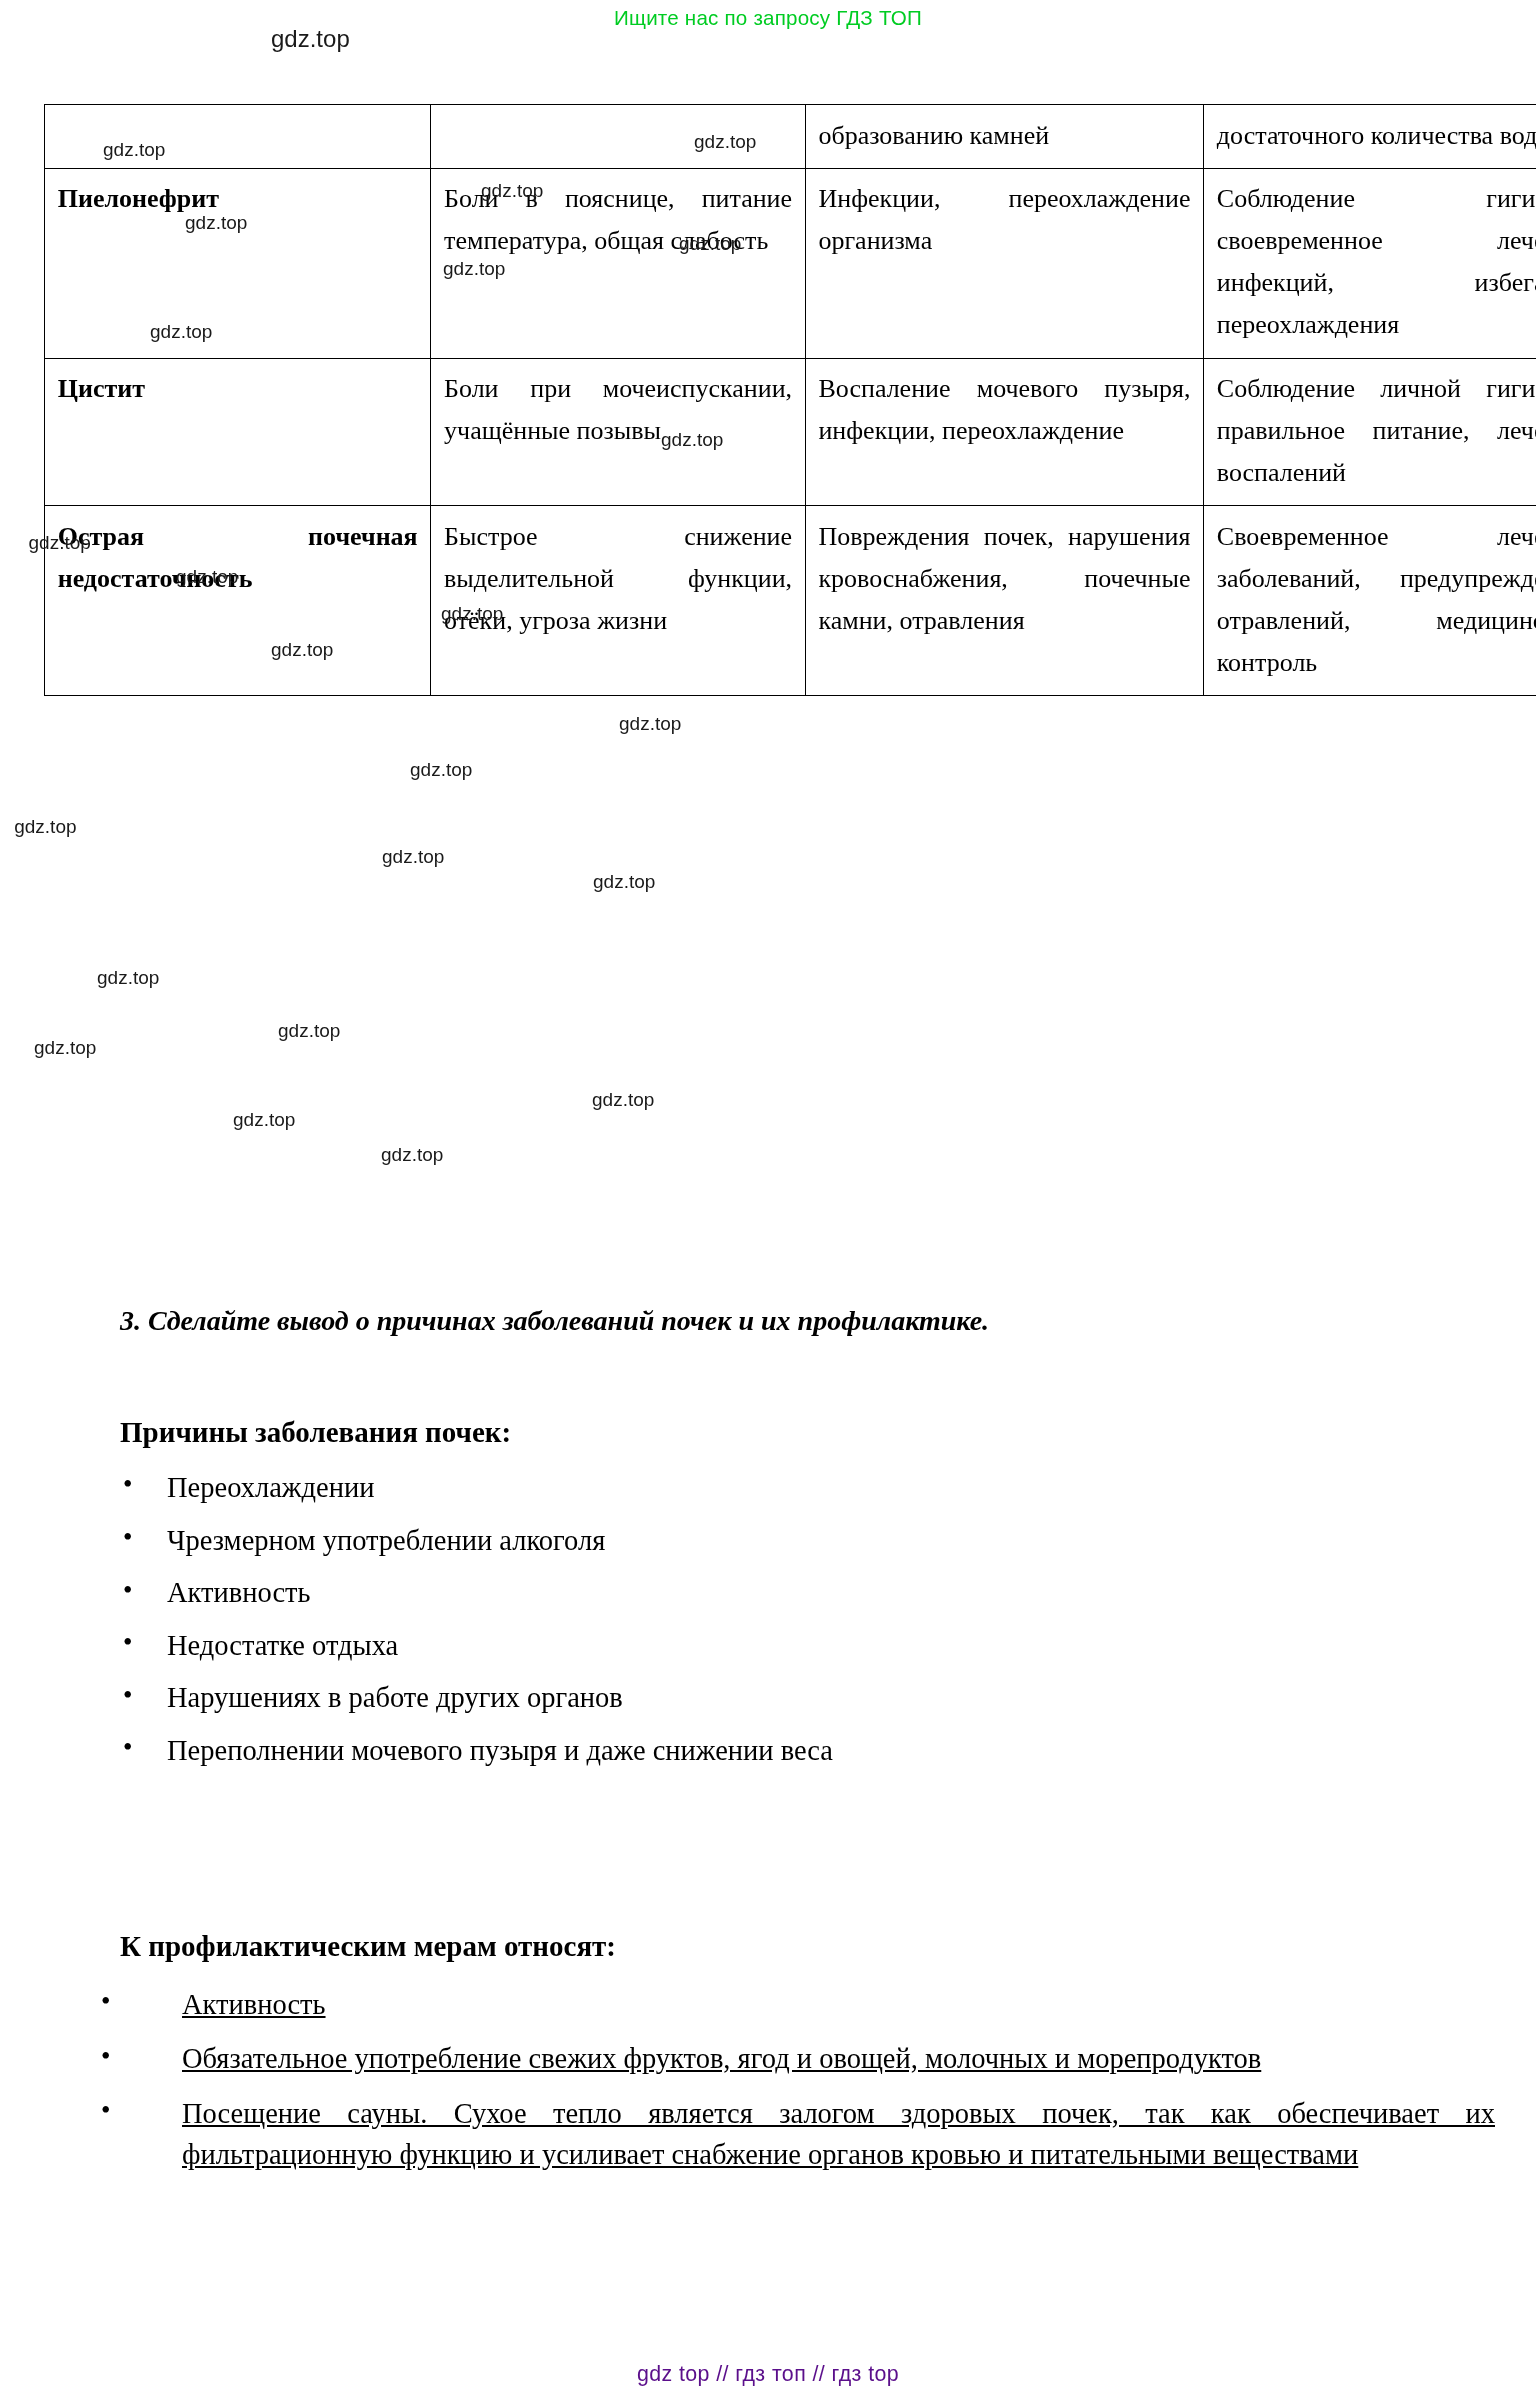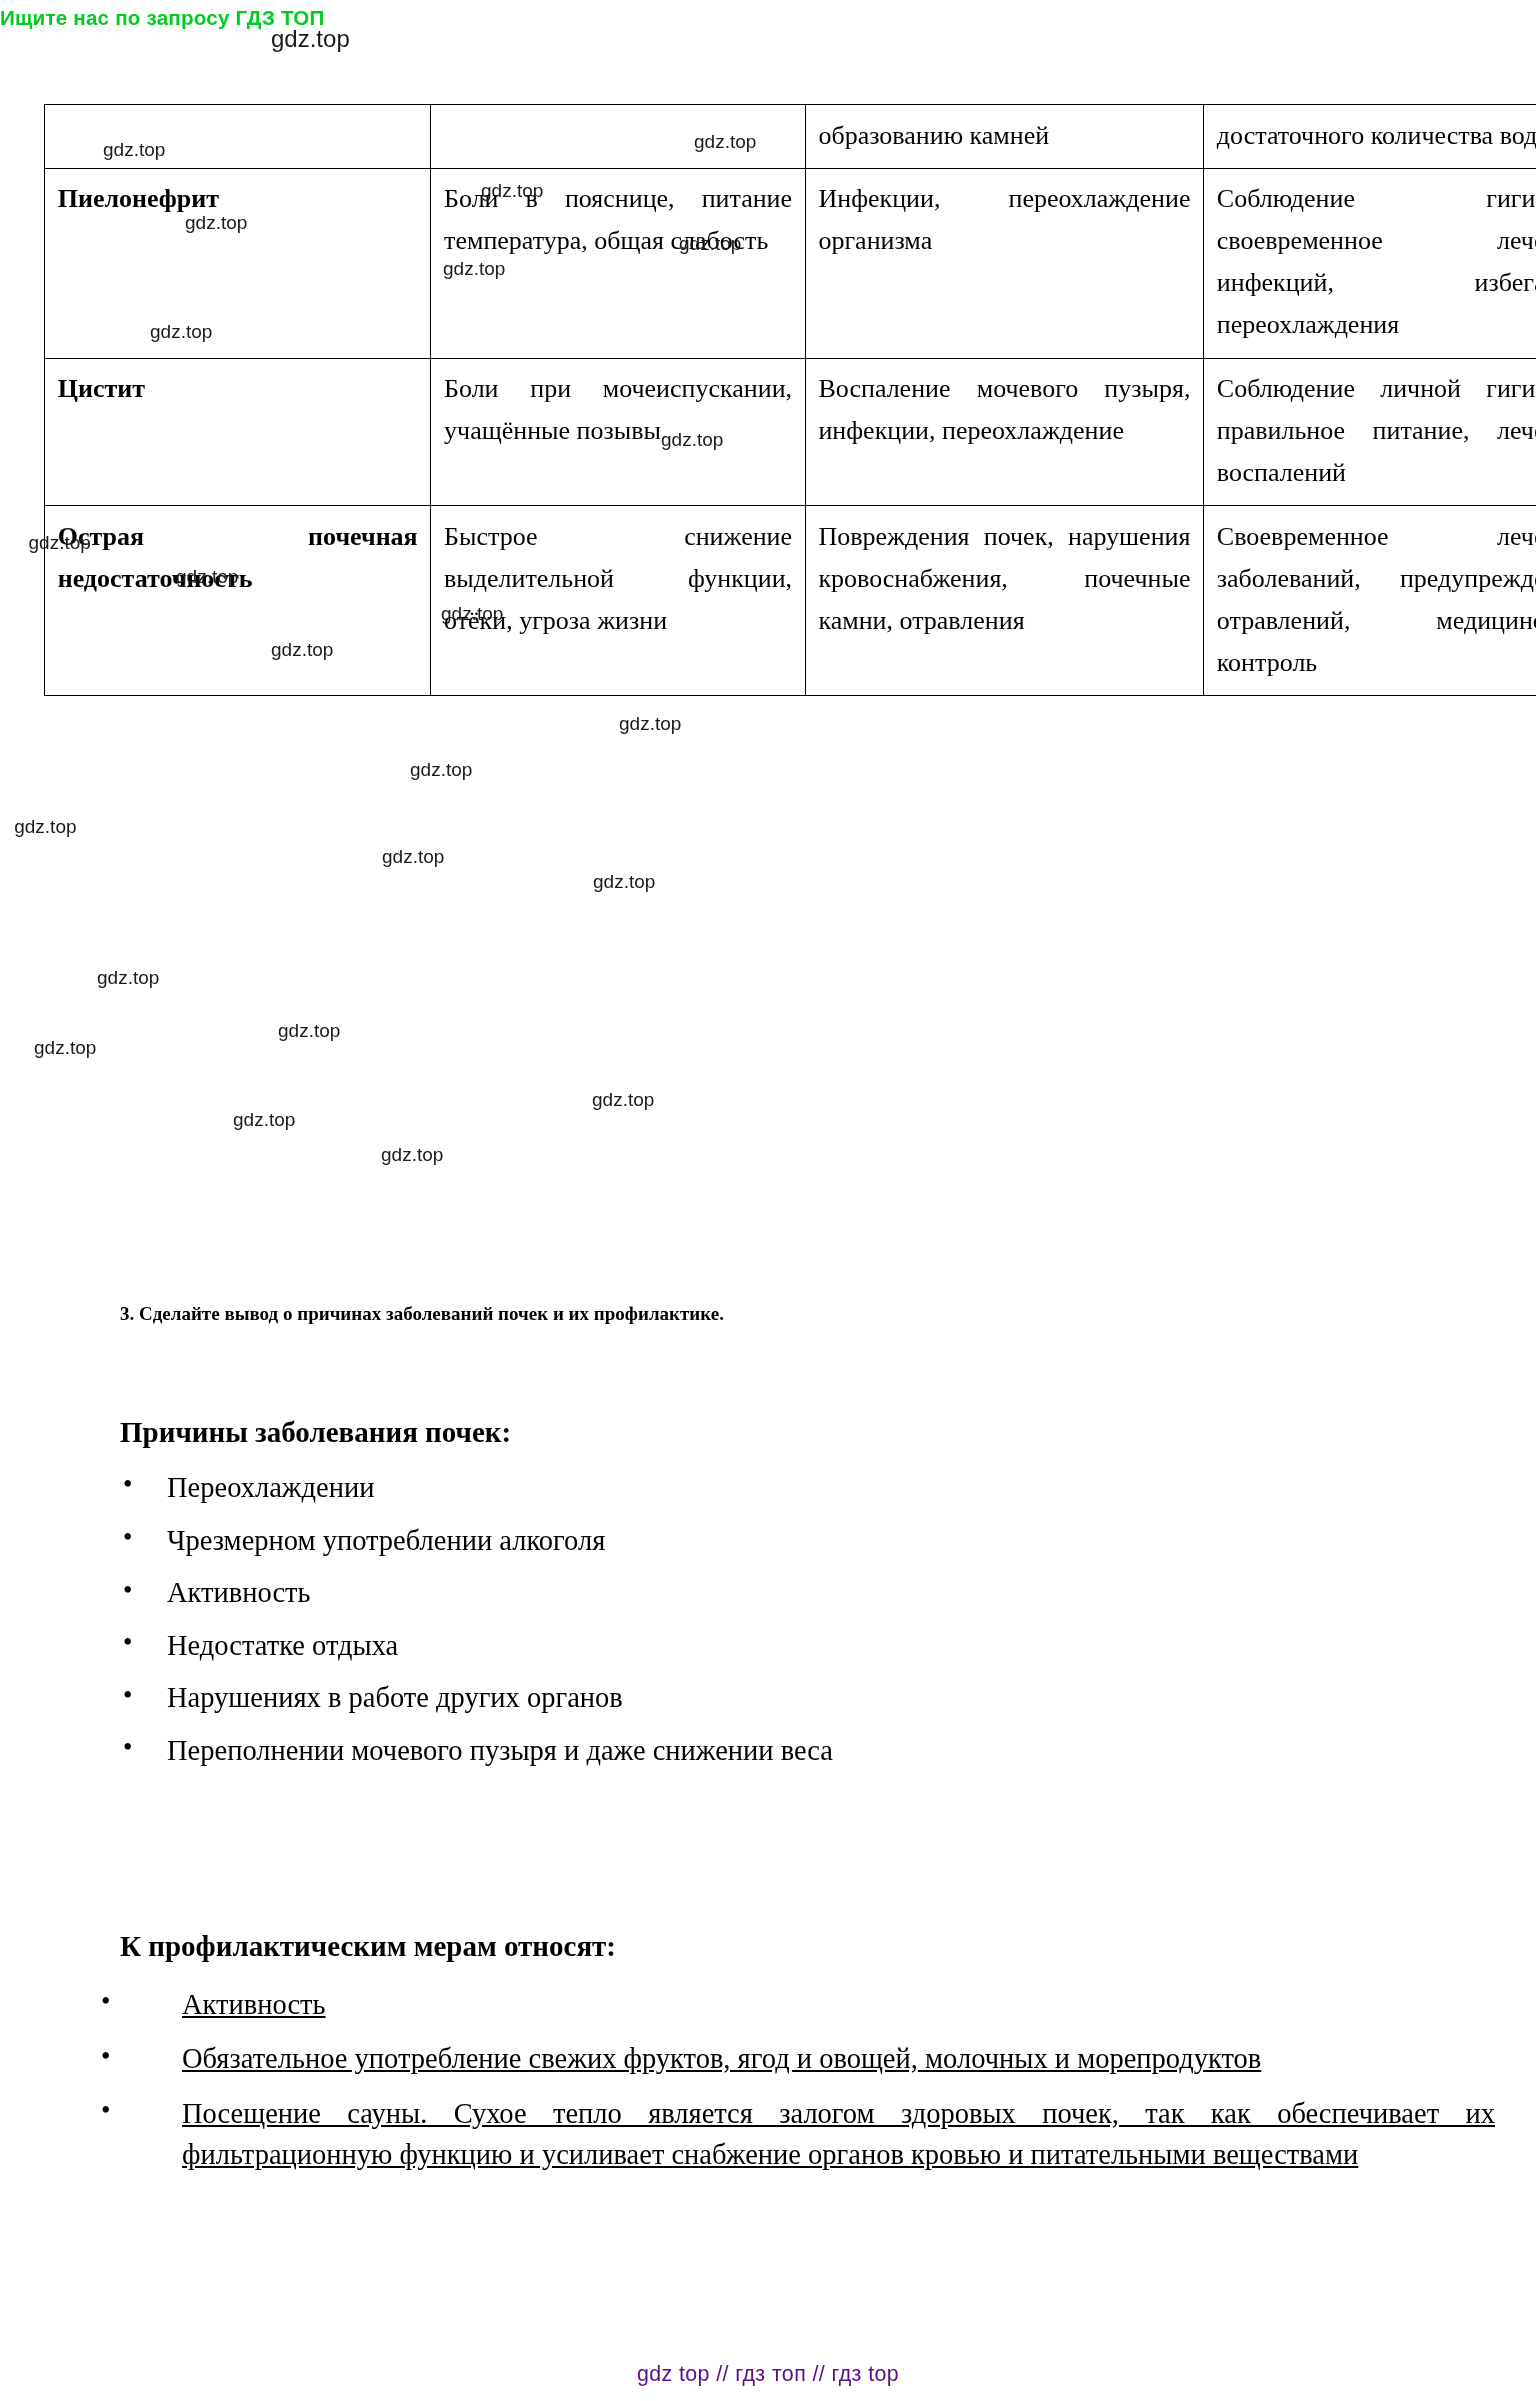--- a/index.html
+++ b/index.html
@@ -16,23 +16,24 @@
     color: #000000;
     overflow: hidden;
   }
 
   
   .promo-banner {
     position: absolute;
     top: 6.3px;
     left: 0;
     width: 100%;
+    text-align: center;
     font-family: "Liberation Sans", sans-serif;
     font-size: 20.6px;
-    font-weight: bold;
+    font-weight: normal;
     color: #00cc22;
     letter-spacing: 0.2px;
   }
 
   
   .wm {
     position: absolute;
     font-family: "Liberation Sans", sans-serif;
     font-size: 19px;
     color: #1a1a1a;
@@ -78,26 +79,27 @@
   table.disease-table td.c4 { width: 368px; }
   td.tall-pad { padding-bottom: 95px; }
   td.tall-pad2 { padding-bottom: 166px; }
 
   
   .q-heading {
     position: absolute;
     left: 63px;
     top: 1301px;
     width: 1424px;
-    font-size: 19px;
+    font-size: 28px;
     font-weight: bold;
     line-height: 1.42;
     text-align: justify;
     text-indent: 57px;
     text-align-last: left;
+    font-style: italic;
   }
   .sub-heading {
     position: absolute;
     left: 63px;
     width: 1424px;
     font-size: 29px;
     font-weight: bold;
     text-indent: 57px;
   }
   #causes-title { top: 1416px; }

